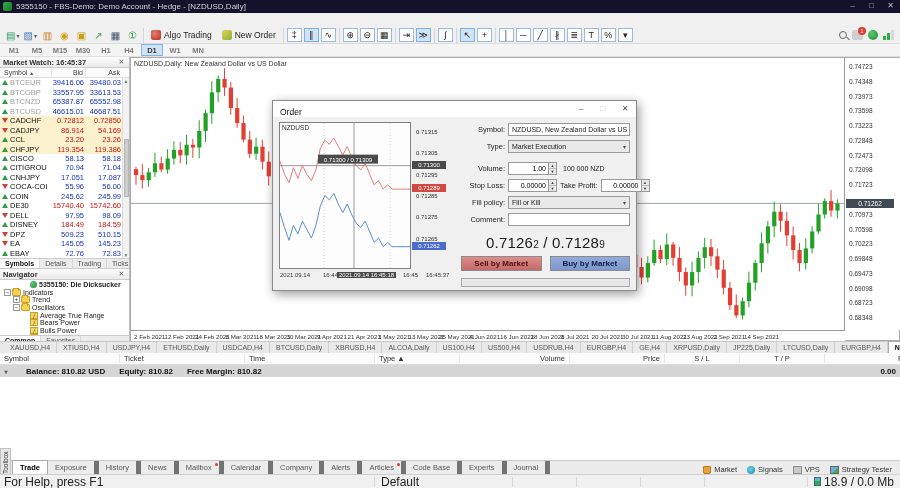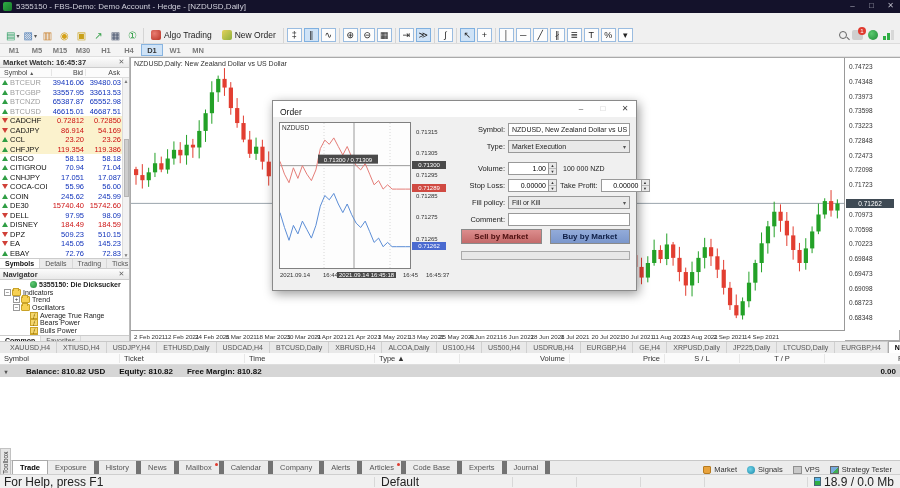--- a/index.html
+++ b/index.html
@@ -990,20 +990,23 @@
           <span class="flabel">Fill policy:</span>
           <span class="combo gray">
             <span>Fill or Kill</span>
             <span class="arr">▾</span>
           </span>
         </div>
         <div class="frow">
           <span class="flabel">Comment:</span>
           <input class="cmtinput" value="" style="">
         </div>
+        <div class="quote">
+          <span>0.7126</span><span class="pip">2</span><span> / </span><span>0.7128</span><span class="pip">9</span>
+        </div>
         <div class="obtns">
           <span class="obtn sell">Sell by Market</span>
           <span class="obtn buy">Buy by Market</span>
         </div>
         <div class="oprogress"></div>
       </div>
     </div>
   </div>
 </div>
 

